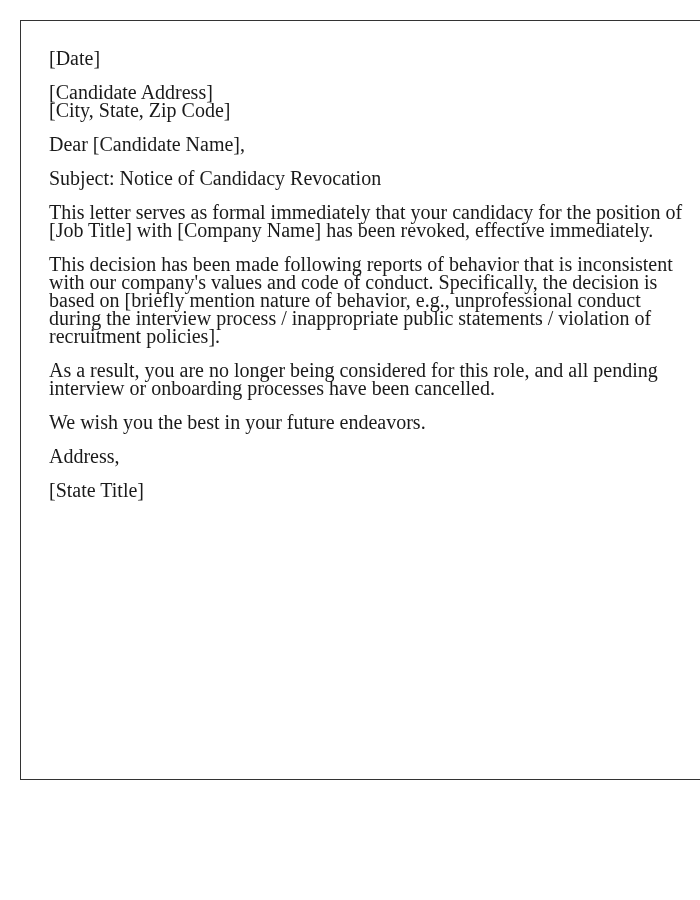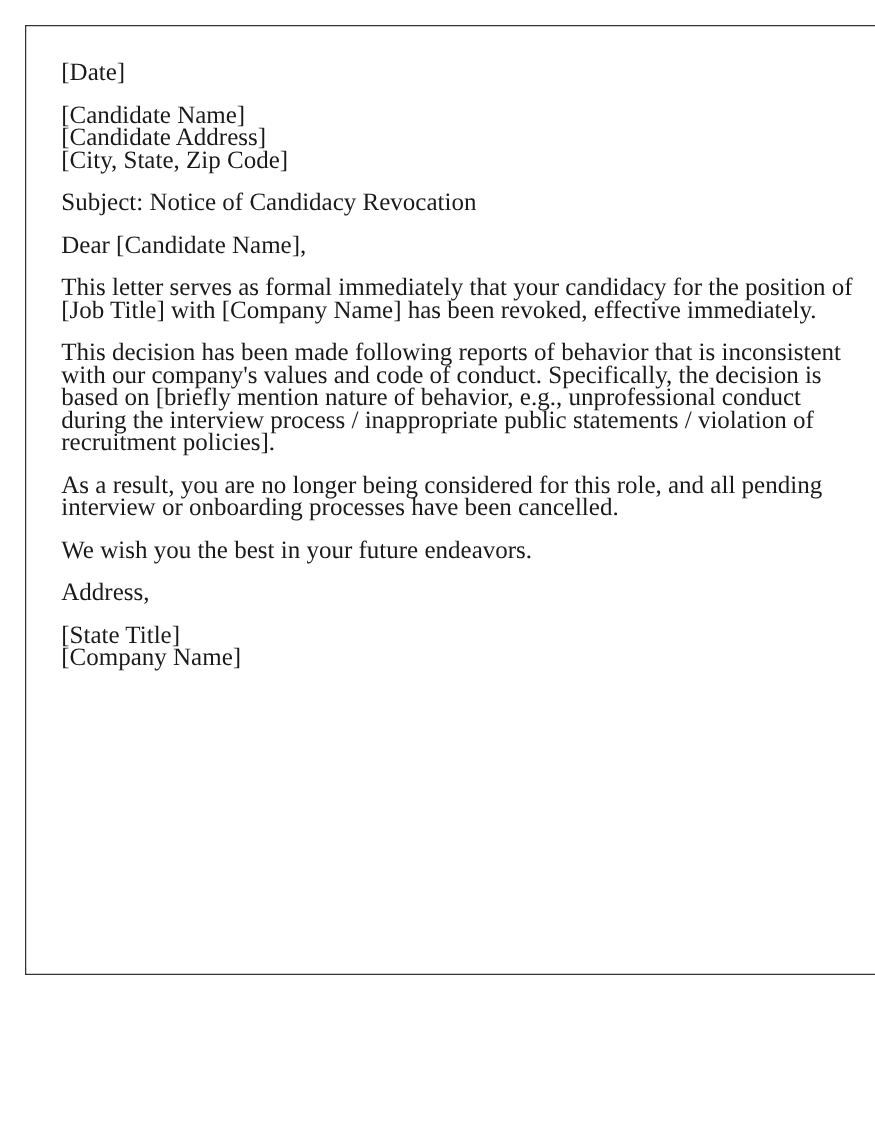--- a/index.html
+++ b/index.html
@@ -19,33 +19,31 @@
     .para { margin: 0 0 16px 0; }
     .line { display: block; }
   </style>
 </head>
 <body>
 
 <div class="letter">
   <p class="para">[Date]</p>
 
   <p class="para">
-    <span class="line">[Candidate Name]</span>
     <span class="line">[Candidate Address]</span>
     <span class="line">[City, State, Zip Code]</span>
   </p>
 
+  <p class="para">Dear [Candidate Name],</p>
+
   <p class="para">Subject: Notice of Candidacy Revocation</p>
-
-  <p class="para">Dear [Candidate Name],</p>
 
   <p class="para">This letter serves as formal immediately that your candidacy for the position of [Job Title] with [Company Name] has been revoked, effective immediately.</p>
   <p class="para">This decision has been made following reports of behavior that is inconsistent with our company's values and code of conduct. Specifically, the decision is based on [briefly mention nature of behavior, e.g., unprofessional conduct during the interview process / inappropriate public statements / violation of recruitment policies].</p>
   <p class="para">As a result, you are no longer being considered for this role, and all pending interview or onboarding processes have been cancelled.</p>
   <p class="para">We wish you the best in your future endeavors.</p>
 
   <p class="para">Address,</p>
 
   <p class="para">
     <span class="line">[State Title]</span>
-    <span class="line">[Company Name]</span>
   </p>
 </div>
 
 </body></html>

